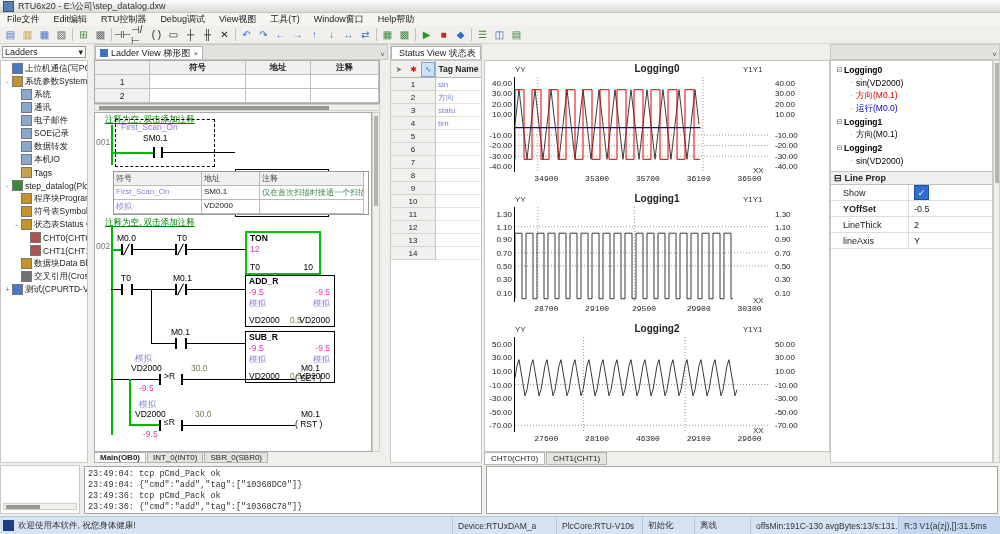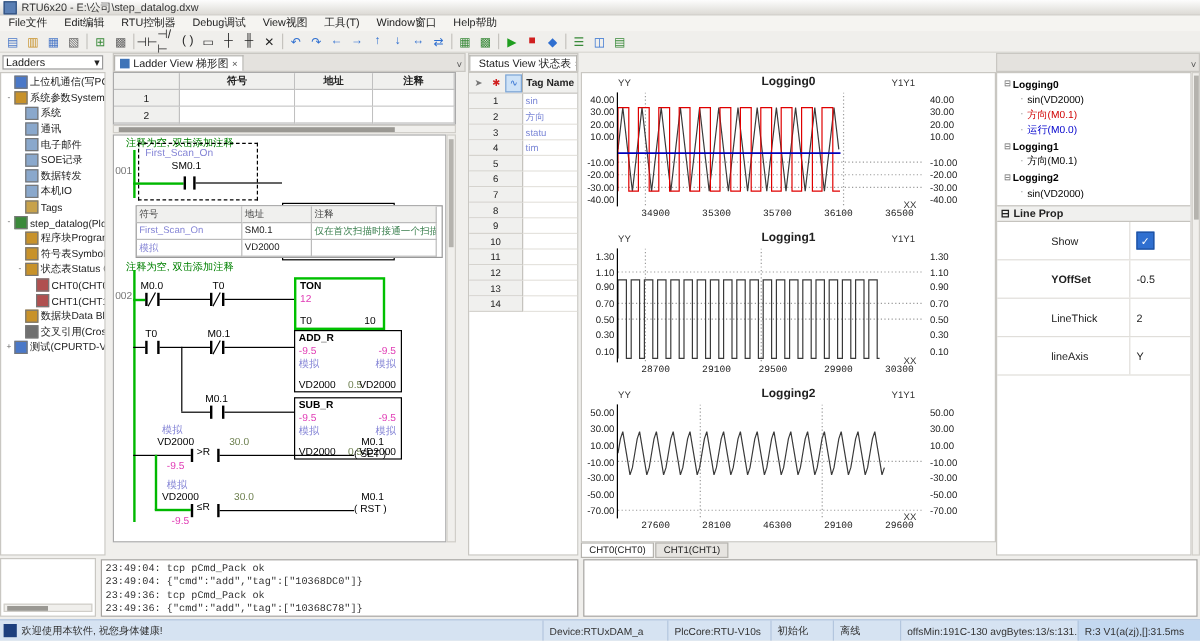--- a/index.html
+++ b/index.html
@@ -40,21 +40,21 @@
                  display:flex;align-items:center;justify-content:center;font-size:8.5px;}
   #symgrid .hrow .cell{background:#f0f0ee;font-weight:bold;}
   #symgrid .num{background:#f0f0ee;}
   .hscroll{background:#f0efec;border:1px solid #d0cec9;box-sizing:border-box;}
   .hthumb{height:4px;background:#9a9893;margin-top:1px;}
   .vscroll{background:#f0efec;border:1px solid #d0cec9;box-sizing:border-box;}
   .vthumb{width:4px;background:#b5b3ae;margin-left:1px;}
   #lcanvas{left:0;top:52px;width:278px;height:340px;background:#fff;border:1px solid #aaa;
            box-sizing:border-box;overflow:hidden;}
   .lbl{position:absolute;font-size:8.5px;white-space:nowrap;color:#000;}
-  .green{color:#008000;} .sym{color:#8585d6;} .pink{color:#e03ab4;} .oliv{color:#6e8050;} .gray{color:#777;}
+  .green{color:#008000;text-decoration:underline;} .sym{color:#8585d6;} .pink{color:#e03ab4;} .oliv{color:#6e8050;} .gray{color:#777;}
   .wire{position:absolute;height:1px;background:#000;}
   .wire.g{height:2px;background:#00b800;}
   .vwire{position:absolute;width:1px;background:#000;}
   .vwire.g{width:2px;background:#00b800;}
   .cbar{position:absolute;width:2px;height:11px;background:#000;}
   .slash{position:absolute;width:1px;height:13px;background:#000;transform:rotate(28deg);}
   .lbox{position:absolute;border:1px solid #000;background:#fff;}
   .lbox.hl{border:2px solid #00c000;}
   .seldash{position:absolute;border:1px dashed #000;}
   .itable{position:absolute;border:1px solid #999;background:#fff;}
@@ -86,21 +86,21 @@
   .chxlab{position:absolute;font-size:8px;color:#222;transform:translateX(-50%);font-family:Liberation Mono, monospace;}
   .chplot{position:absolute;left:29px;top:14px;width:254px;height:95px;border-left:1px solid #000;}
   #chtabs{left:484px;top:452px;width:346px;height:13px;display:flex;gap:1px;}
   .chtab{background:#e6e4e0;border:1px solid #b5b3ae;padding:0 6px;font-size:8px;display:flex;align-items:center;}
   .chtab.on{background:#fff;}
   
   #rpanel{left:830px;top:60px;width:163px;height:403px;background:#fff;border:1px solid #c9c7c2;box-sizing:border-box;}
   .legrow{display:flex;align-items:center;height:13px;font-size:8.5px;white-space:nowrap;}
   #lineprop-head{height:14px;background:#f0f0ee;border-top:1px solid #c5c3be;border-bottom:1px solid #c5c3be;
                  display:flex;align-items:center;font-weight:bold;gap:3px;padding-left:3px;box-sizing:border-box;}
-  .prow{display:flex;height:32px;border-bottom:1px solid #e0deda;box-sizing:border-box;padding-left:33px;}
+  .prow{display:flex;height:16px;border-bottom:1px solid #e0deda;box-sizing:border-box;}
   .plab{width:78px;display:flex;align-items:center;padding-left:12px;box-sizing:border-box;border-right:1px solid #e0deda;}
   .pval{flex:1;display:flex;align-items:center;padding-left:5px;gap:4px;}
   .pcheck{width:13px;height:13px;background:#2f6fd0;border:1px solid #1d4f9e;color:#fff;font-size:9px;
           display:flex;align-items:center;justify-content:center;}
   .pswatch{width:9px;height:13px;background:#e00000;border:1px solid #900;}
   
   #bl-pane{left:0;top:465px;width:80px;height:49px;background:#fff;border:1px solid #c9c7c2;box-sizing:border-box;}
   #bm-pane{left:84px;top:466px;width:398px;height:48px;background:#fff;border:1px solid #a5a3a0;box-sizing:border-box;
            padding:2px 0 0 3px;overflow:hidden;}
   #br-pane{left:486px;top:466px;width:512px;height:48px;background:#fff;border:1px solid #a5a3a0;box-sizing:border-box;}
@@ -428,20 +428,25 @@
     <span class="lbl" style="left:69px;top:304px;">≤R</span>
     <div class="cbar" style="left:86px;top:307px;"></div>
     <div class="wire" style="left:88px;top:312px;width:112px;"></div>
     <span class="lbl pink" style="left:48px;top:316px;">-9.5</span>
     <span class="lbl" style="left:206px;top:296px;">M0.1</span>
     <span class="lbl" style="left:200px;top:306px;">( RST )</span>
   </div>
   <div class="abs vscroll" style="left:278px;top:52px;width:8px;height:340px;">
     <div class="vthumb" style="height:90px;margin-top:3px;"></div>
   </div>
+  <div class="abs ltabs" id="ltabs">
+      <div class="ltab on">Main(OB0)</div>
+      <div class="ltab">INT_0(INT0)</div>
+      <div class="ltab">SBR_0(SBR0)</div>
+    </div>
 </div>
 
 <div class="abs" id="statusview">
   <div id="svhead">
     <div id="svicons">
         <div class="svicon" style="color: rgb(119, 119, 119);">➤</div>
         <div class="svicon" style="color: rgb(208, 31, 31);">✱</div>
         <div class="svicon on" style="color: rgb(47, 111, 208);">∿</div>
       </div>
     <div id="svtag">Tag Name</div>

